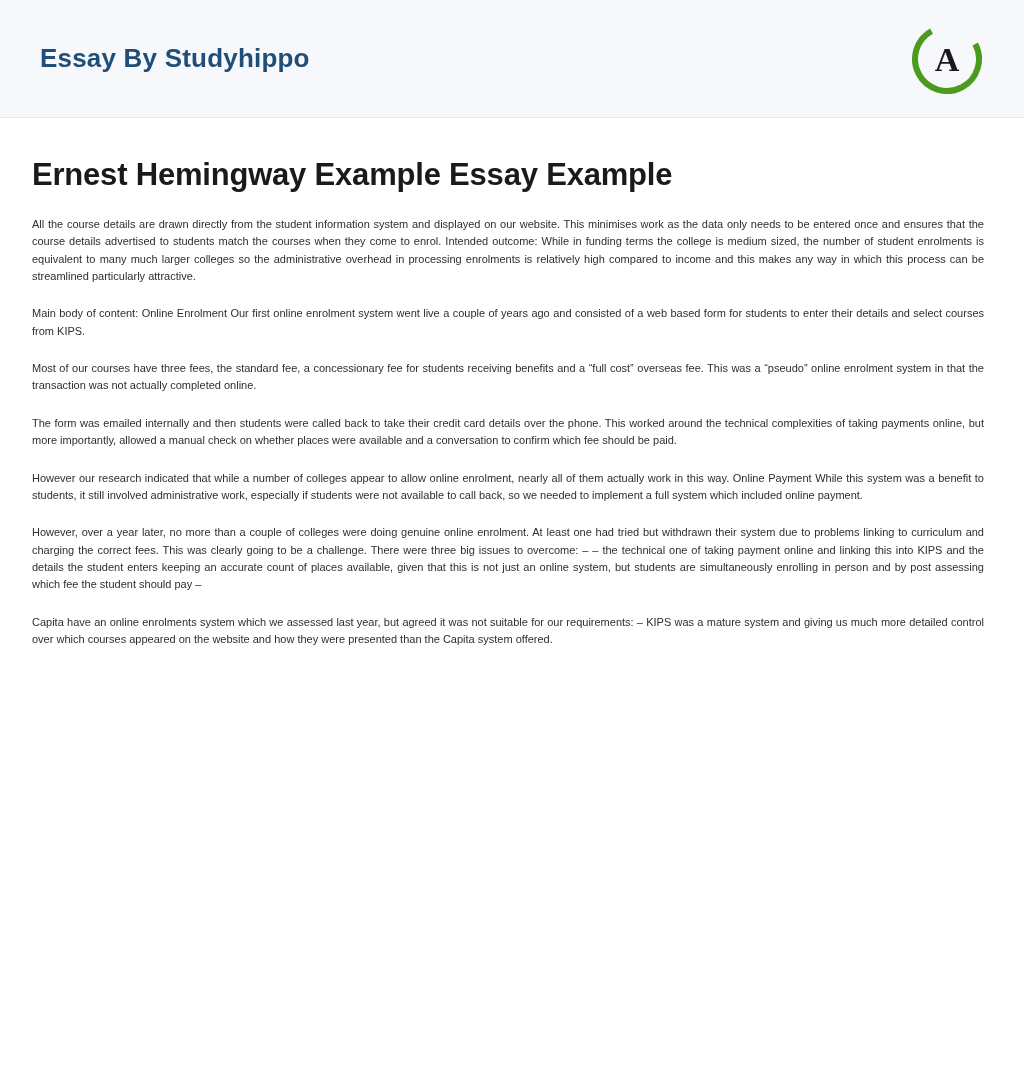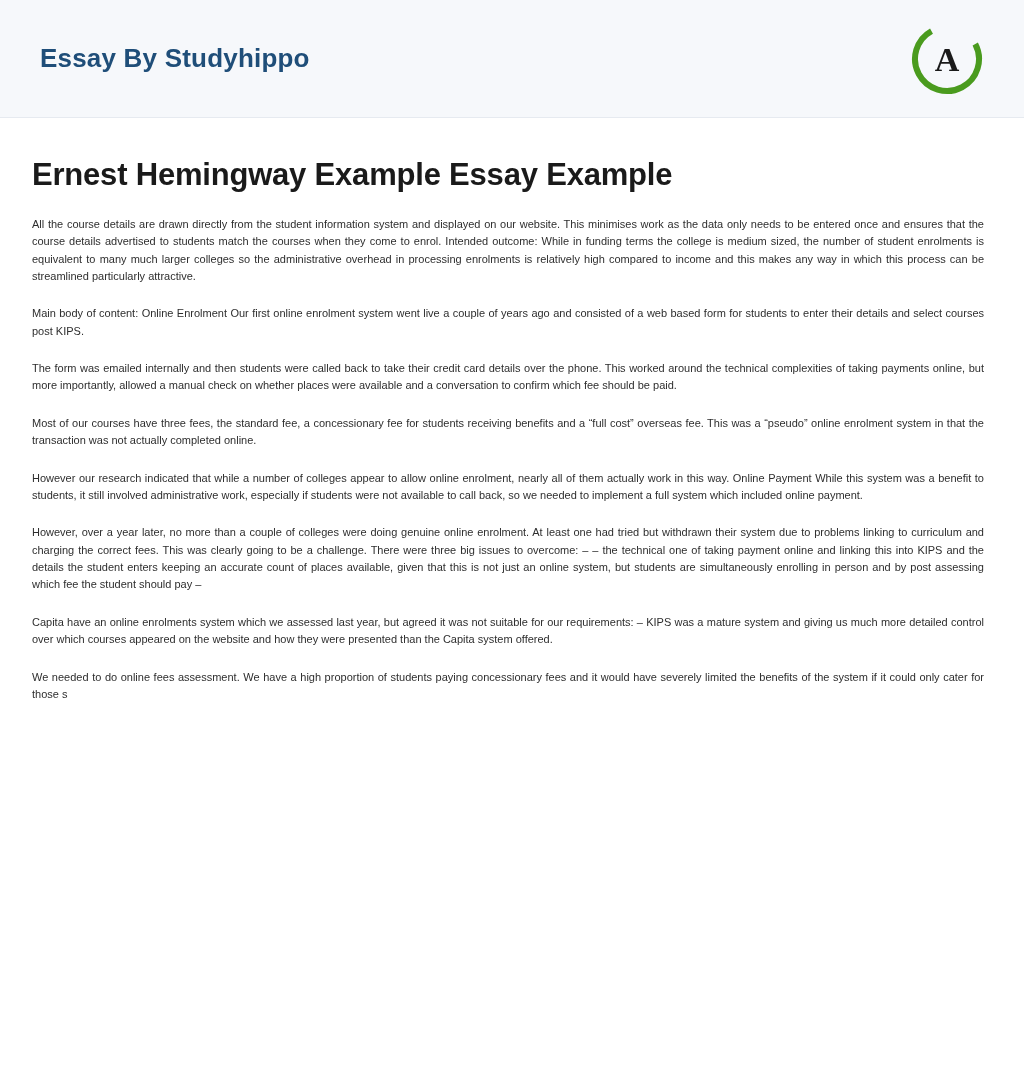--- a/index.html
+++ b/index.html
@@ -92,22 +92,21 @@
         <circle cx="37" cy="37" r="32" fill="none" stroke="#4a9b1e" stroke-width="6" stroke-dasharray="150 52" transform="rotate(-28 37 37)"></circle>
         <text x="37" y="49" text-anchor="middle" font-family="Liberation Serif, serif" font-size="34" font-weight="bold" fill="#1a1a1a">A</text>
       </svg>
     </div>
   </div>
 
   <div class="article">
     <h1 class="article-title">Ernest Hemingway Example Essay Example</h1>
 
     <p class="para">All the course details are drawn directly from the student information system and displayed on our website. This minimises work as the data only needs to be entered once and ensures that the course details advertised to students match the courses when they come to enrol. Intended outcome: While in funding terms the college is medium sized, the number of student enrolments is equivalent to many much larger colleges so the administrative overhead in processing enrolments is relatively high compared to income and this makes any way in which this process can be streamlined particularly attractive.</p>
-    <p class="para">Main body of content: Online Enrolment Our first online enrolment system went live a couple of years ago and consisted of a web based form for students to enter their details and select courses post KIPS.</p>
+    <p class="para">Main body of content: Online Enrolment Our first online enrolment system went live a couple of years ago and consisted of a web based form for students to enter their details and select courses from KIPS.</p>
+    <p class="para">Most of our courses have three fees, the standard fee, a concessionary fee for students receiving benefits and a “full cost” overseas fee. This was a “pseudo” online enrolment system in that the transaction was not actually completed online.</p>
     <p class="para">The form was emailed internally and then students were called back to take their credit card details over the phone. This worked around the technical complexities of taking payments online, but more importantly, allowed a manual check on whether places were available and a conversation to confirm which fee should be paid.</p>
-    <p class="para">Most of our courses have three fees, the standard fee, a concessionary fee for students receiving benefits and a “full cost” overseas fee. This was a “pseudo” online enrolment system in that the transaction was not actually completed online.</p>
     <p class="para">However our research indicated that while a number of colleges appear to allow online enrolment, nearly all of them actually work in this way. Online Payment While this system was a benefit to students, it still involved administrative work, especially if students were not available to call back, so we needed to implement a full system which included online payment.</p>
     <p class="para">However, over a year later, no more than a couple of colleges were doing genuine online enrolment. At least one had tried but withdrawn their system due to problems linking to curriculum and charging the correct fees. This was clearly going to be a challenge. There were three big issues to overcome: – – the technical one of taking payment online and linking this into KIPS and the details the student enters keeping an accurate count of places available, given that this is not just an online system, but students are simultaneously enrolling in person and by post assessing which fee the student should pay –</p>
     <p class="para">Capita have an online enrolments system which we assessed last year, but agreed it was not suitable for our requirements: – KIPS was a mature system and giving us much more detailed control over which courses appeared on the website and how they were presented than the Capita system offered.</p>
-    <p class="para">We needed to do online fees assessment. We have a high proportion of students paying concessionary fees and it would have severely limited the benefits of the system if it could only cater for those s</p>
   </div>
 
 </div>
 
 </body></html>

